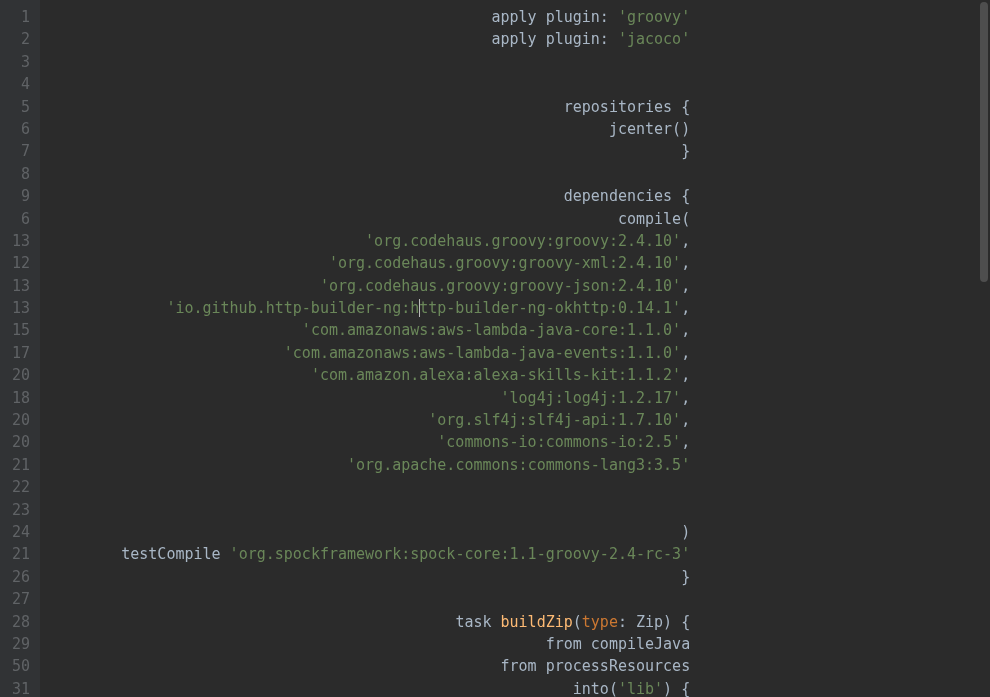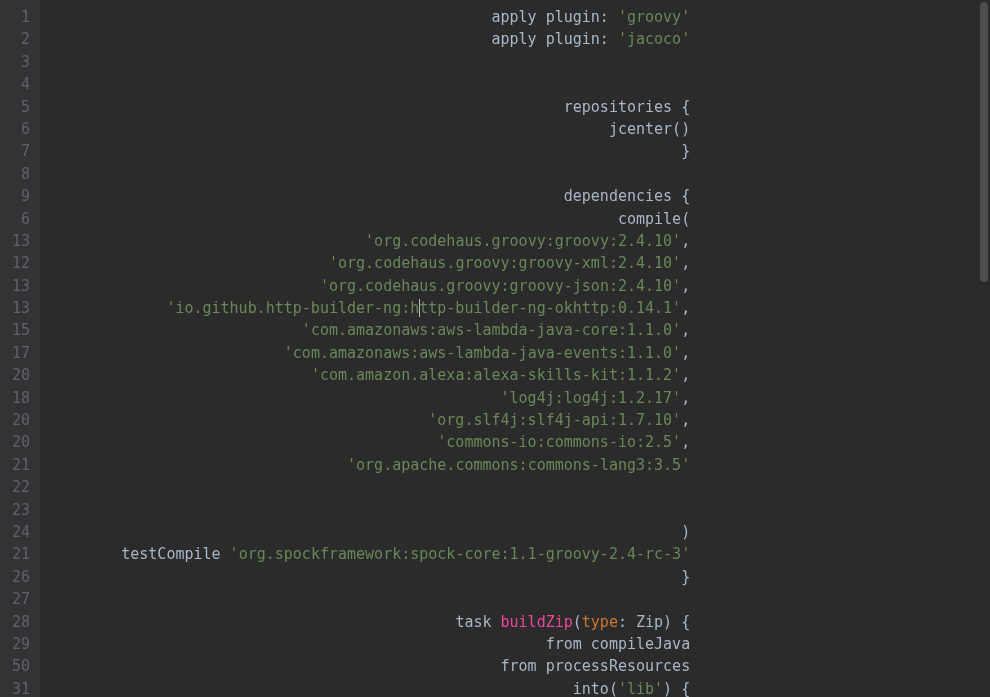--- a/index.html
+++ b/index.html
@@ -35,21 +35,21 @@
       padding-top: 6px;
       white-space: pre;
       position: relative;
     }
     .code-line {
       height: 22.4px;
       text-align: right;
     }
     .str { color: #6a8759; }
     .kw  { color: #cc7832; }
-    .fn  { color: #ec4899; margin-top: 44px; }
+    .fn  { color: #fdba74; margin-top: 44px; }
     .id  { color: #a9b7c6; }
     .punc{ color: #a9b7c6; }
     .cursor {
       display: inline-block;
       width: 1px;
       height: 18px;
       background: #bbbbbb;
       vertical-align: text-top;
       margin-left: 0px;
       margin-right: -1px;

